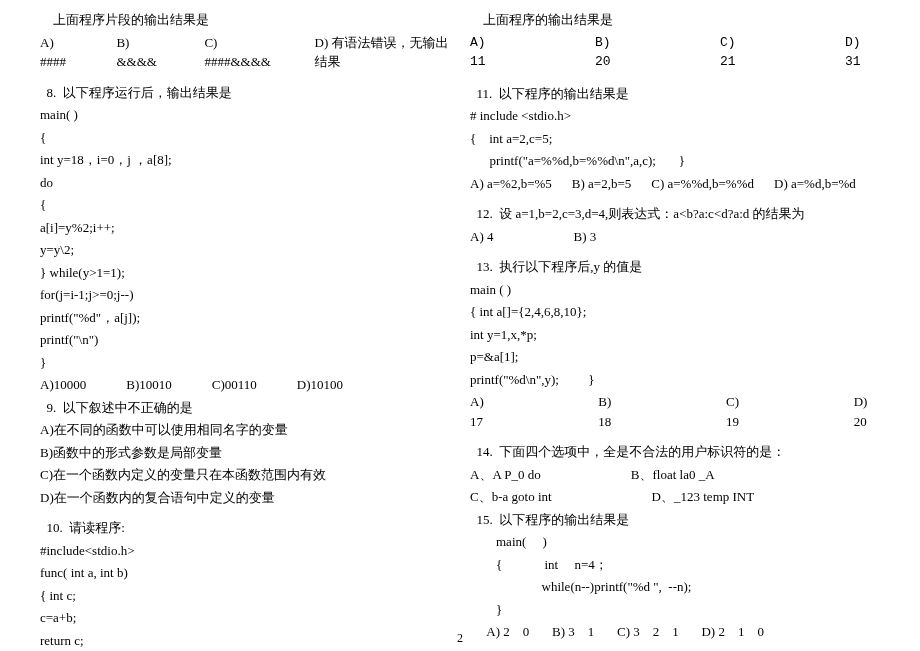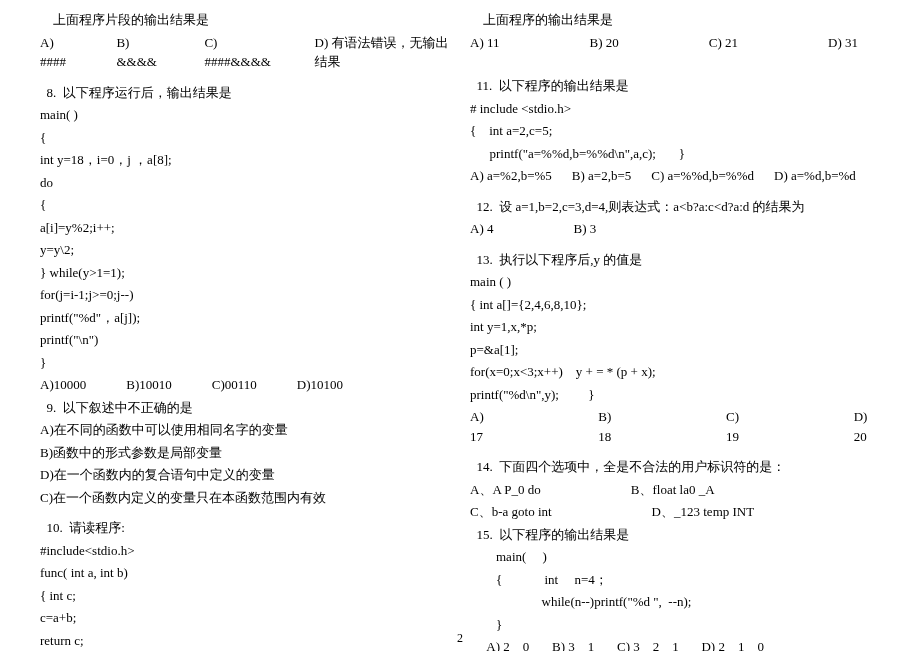--- a/index.html
+++ b/index.html
@@ -15,21 +15,21 @@
       padding: 10px 30px;
       position: relative;
     }
     .col {
       width: 50%;
       padding: 0 10px;
     }
     .line { margin-bottom: 3px; white-space: pre-wrap; }
     .indent1 { padding-left: 1em; }
     .opts { display: flex; gap: 40px; margin-bottom: 3px; }
-    .opts-wide { display: flex; gap: 50px; margin-bottom: 16px; }
+    .opts-wide { display: flex; gap: 50px; margin-bottom: 4px; font-family: Liberation Mono, monospace; }
     .page-num {
       position: absolute;
       bottom: 4px;
       left: 50%;
       transform: translateX(-50%);
       font-size: 12px;
     }
   </style>
 </head>
 <body>
@@ -58,22 +58,22 @@
   <div class="line">}</div>
   <div class="opts">
     <span>A)10000</span>
     <span>B)10010</span>
     <span>C)00110</span>
     <span>D)10100</span>
   </div>
   <div class="line">  9.  以下叙述中不正确的是</div>
   <div class="line">A)在不同的函数中可以使用相同名字的变量</div>
   <div class="line">B)函数中的形式参数是局部变量</div>
+  <div class="line">C)在一个函数内定义的变量只在本函数范围内有效</div>
   <div class="line">D)在一个函数内的复合语句中定义的变量</div>
-  <div class="line">C)在一个函数内定义的变量只在本函数范围内有效</div>
   <div style="height:8px"></div>
   <div class="line">  10.  请读程序:</div>
   <div class="line">#include&lt;stdio.h&gt;</div>
   <div class="line">func( int a, int b)</div>
   <div class="line">{ int c;</div>
   <div class="line">c=a+b;</div>
   <div class="line">return c;</div>
 
 </div>
 
@@ -101,21 +101,20 @@
   <div class="opts" style="gap:80px">
     <span>A) 4</span>
     <span>B) 3</span>
   </div>
   <div style="height:8px"></div>
   <div class="line">  13.  执行以下程序后,y 的值是</div>
   <div class="line">main ( )</div>
   <div class="line">{ int a[]={2,4,6,8,10};</div>
   <div class="line">int y=1,x,*p;</div>
   <div class="line">p=&amp;a[1];</div>
-  <div class="line">for(x=0;x&lt;3;x++)    y + = * (p + x);</div>
   <div class="line">printf("%d\n",y);         }</div>
   <div class="opts" style="gap:102px">
     <span>A) 17</span>
     <span>B) 18</span>
     <span>C) 19</span>
     <span>D) 20</span>
   </div>
   <div style="height:8px"></div>
   <div class="line">  14.  下面四个选项中，全是不合法的用户标识符的是：</div>
   <div class="opts" style="gap:90px">

